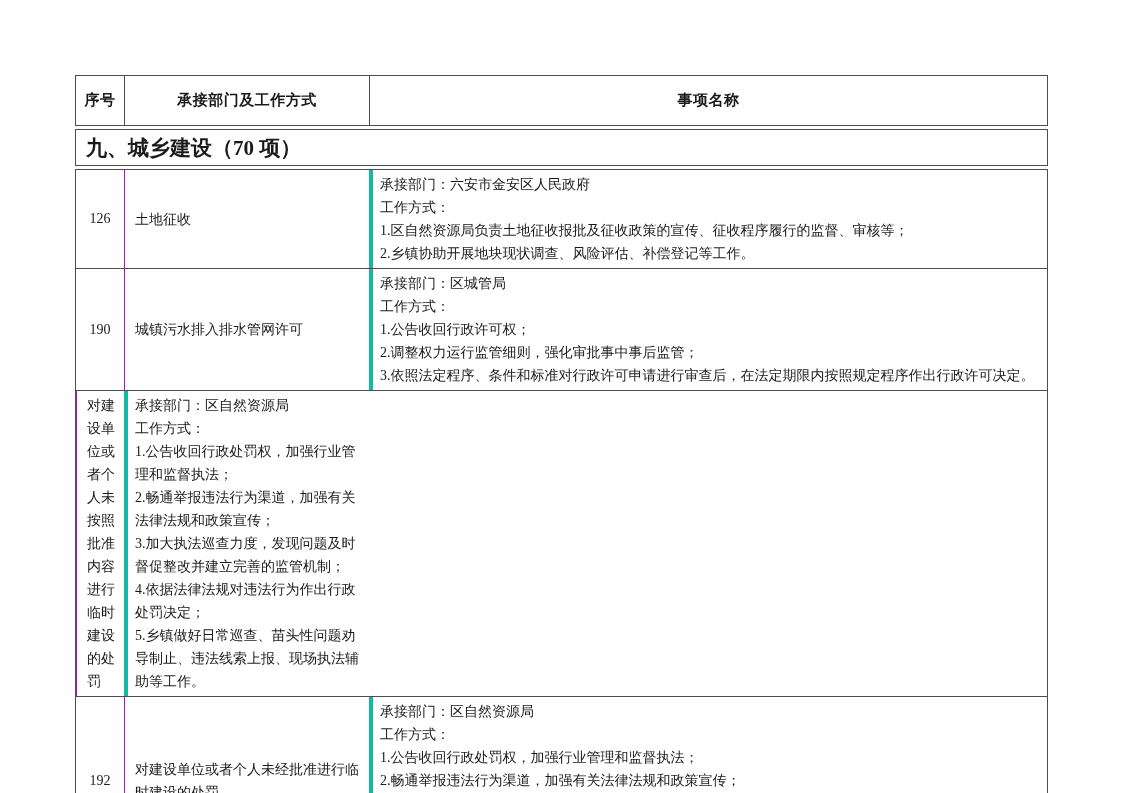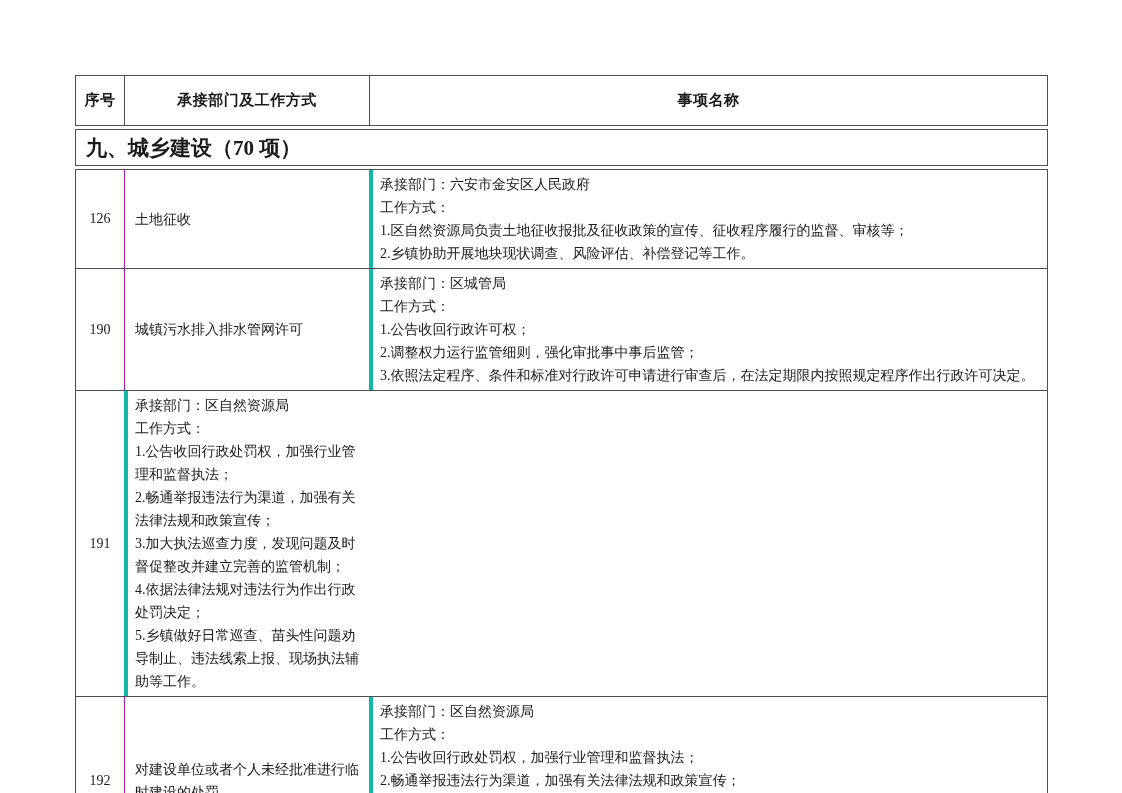--- a/index.html
+++ b/index.html
@@ -110,21 +110,21 @@
       <div class="cell-detail">
         <span>承接部门：区城管局
 工作方式：
 1.公告收回行政许可权；
 2.调整权力运行监管细则，强化审批事中事后监管；
 3.依照法定程序、条件和标准对行政许可申请进行审查后，在法定期限内按照规定程序作出行政许可决定。</span>
       </div>
     </div>
 
     <div class="trow">
-      <div class="cell-no">191</div>
+      <div class="cell-name">对建设单位或者个人未按照批准内容进行临时建设的处罚</div>
       <div class="cell-detail">
         <span>承接部门：区自然资源局
 工作方式：
 1.公告收回行政处罚权，加强行业管理和监督执法；
 2.畅通举报违法行为渠道，加强有关法律法规和政策宣传；
 3.加大执法巡查力度，发现问题及时督促整改并建立完善的监管机制；
 4.依据法律法规对违法行为作出行政处罚决定；
 5.乡镇做好日常巡查、苗头性问题劝导制止、违法线索上报、现场执法辅助等工作。</span>
       </div>
     </div>

